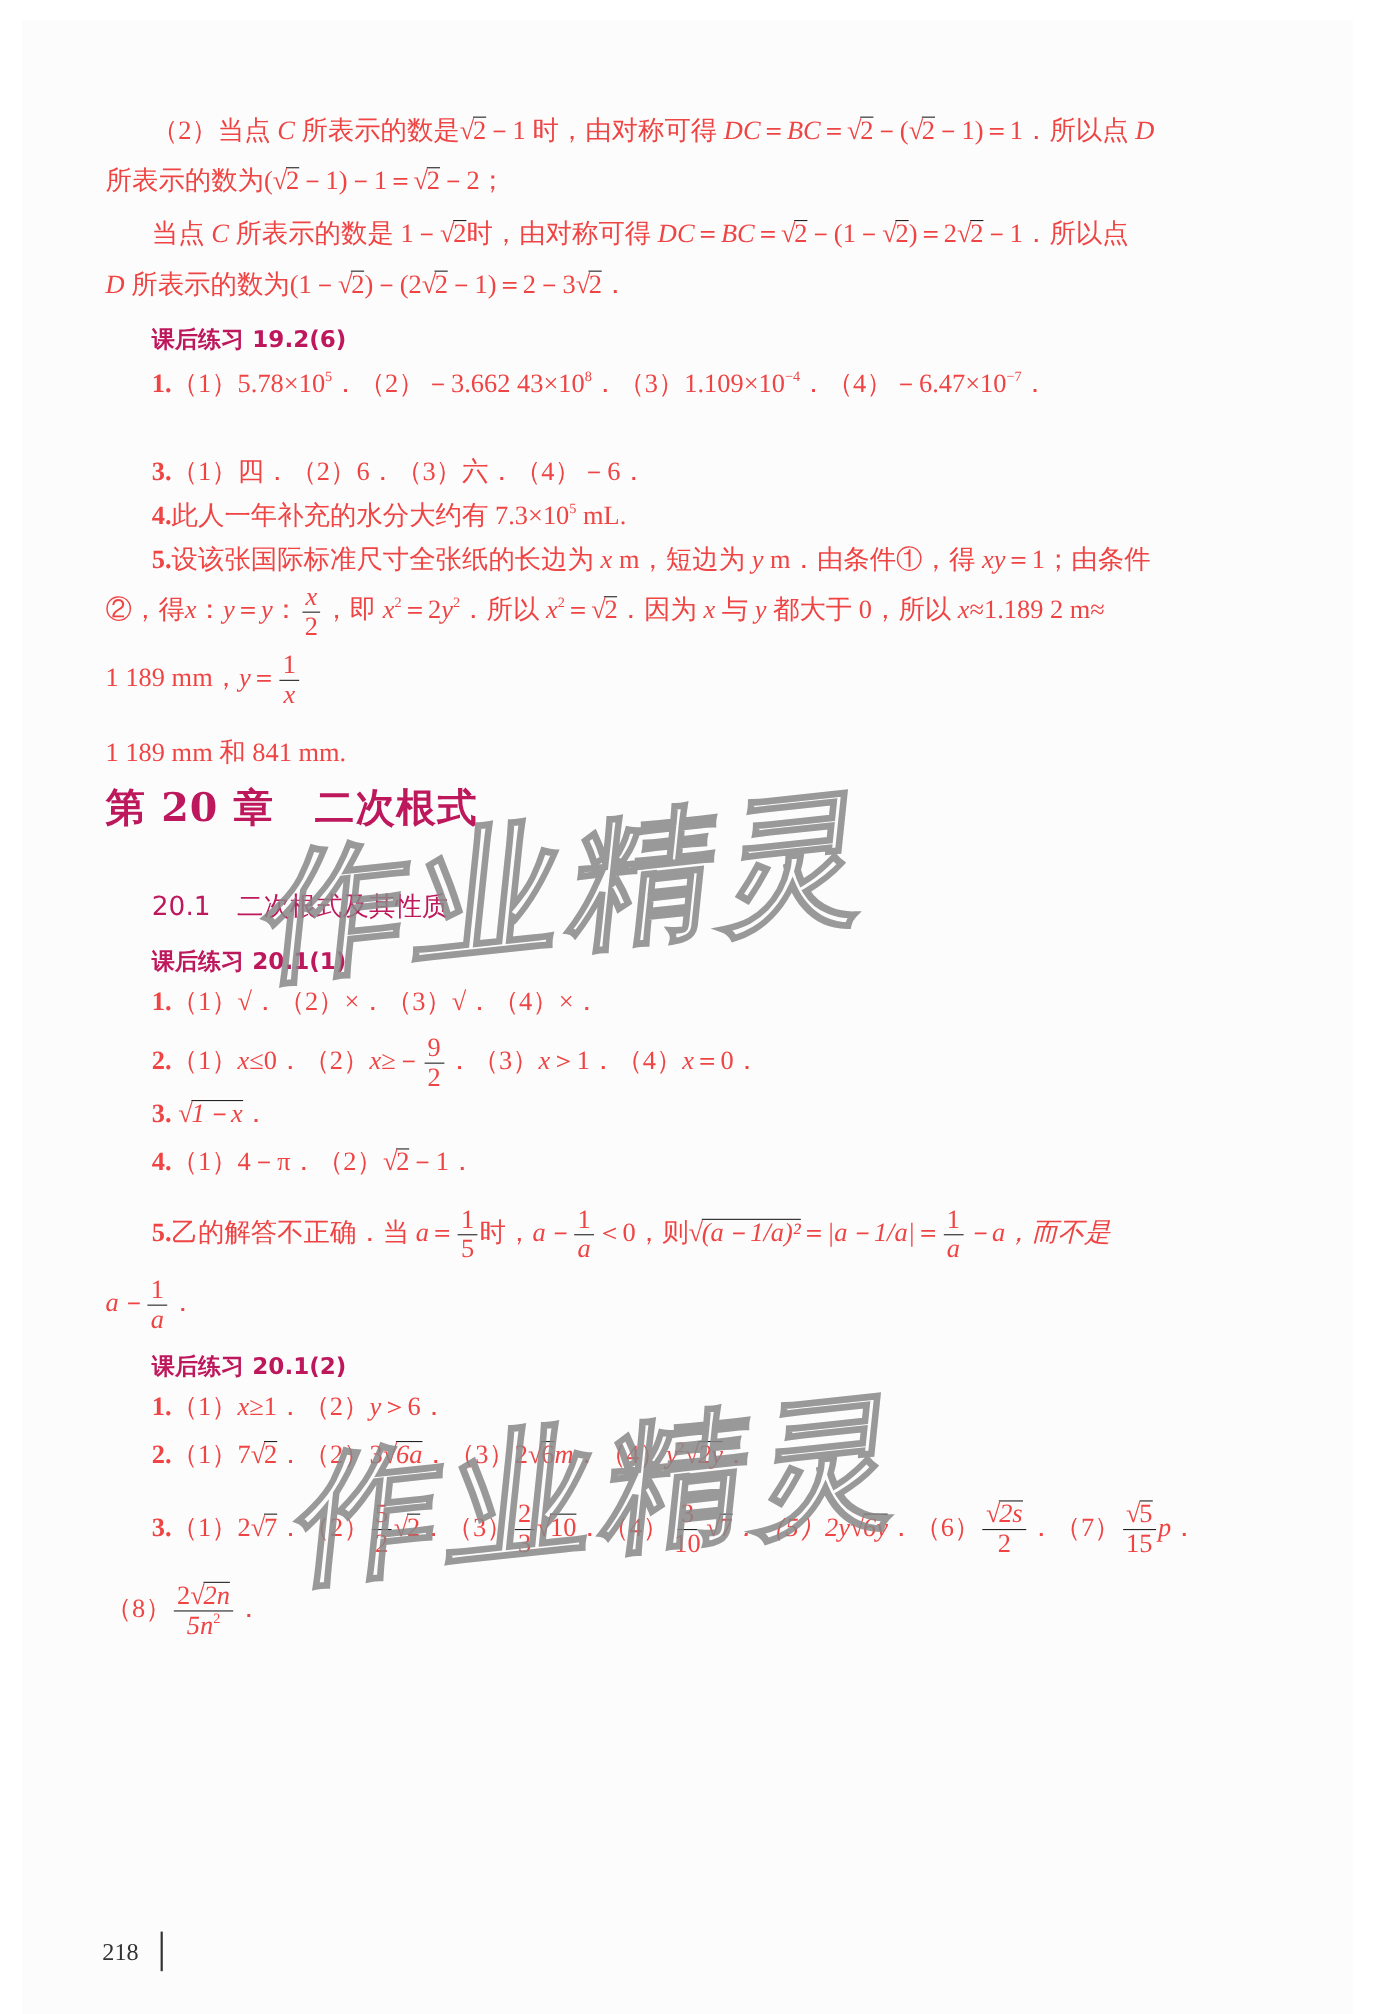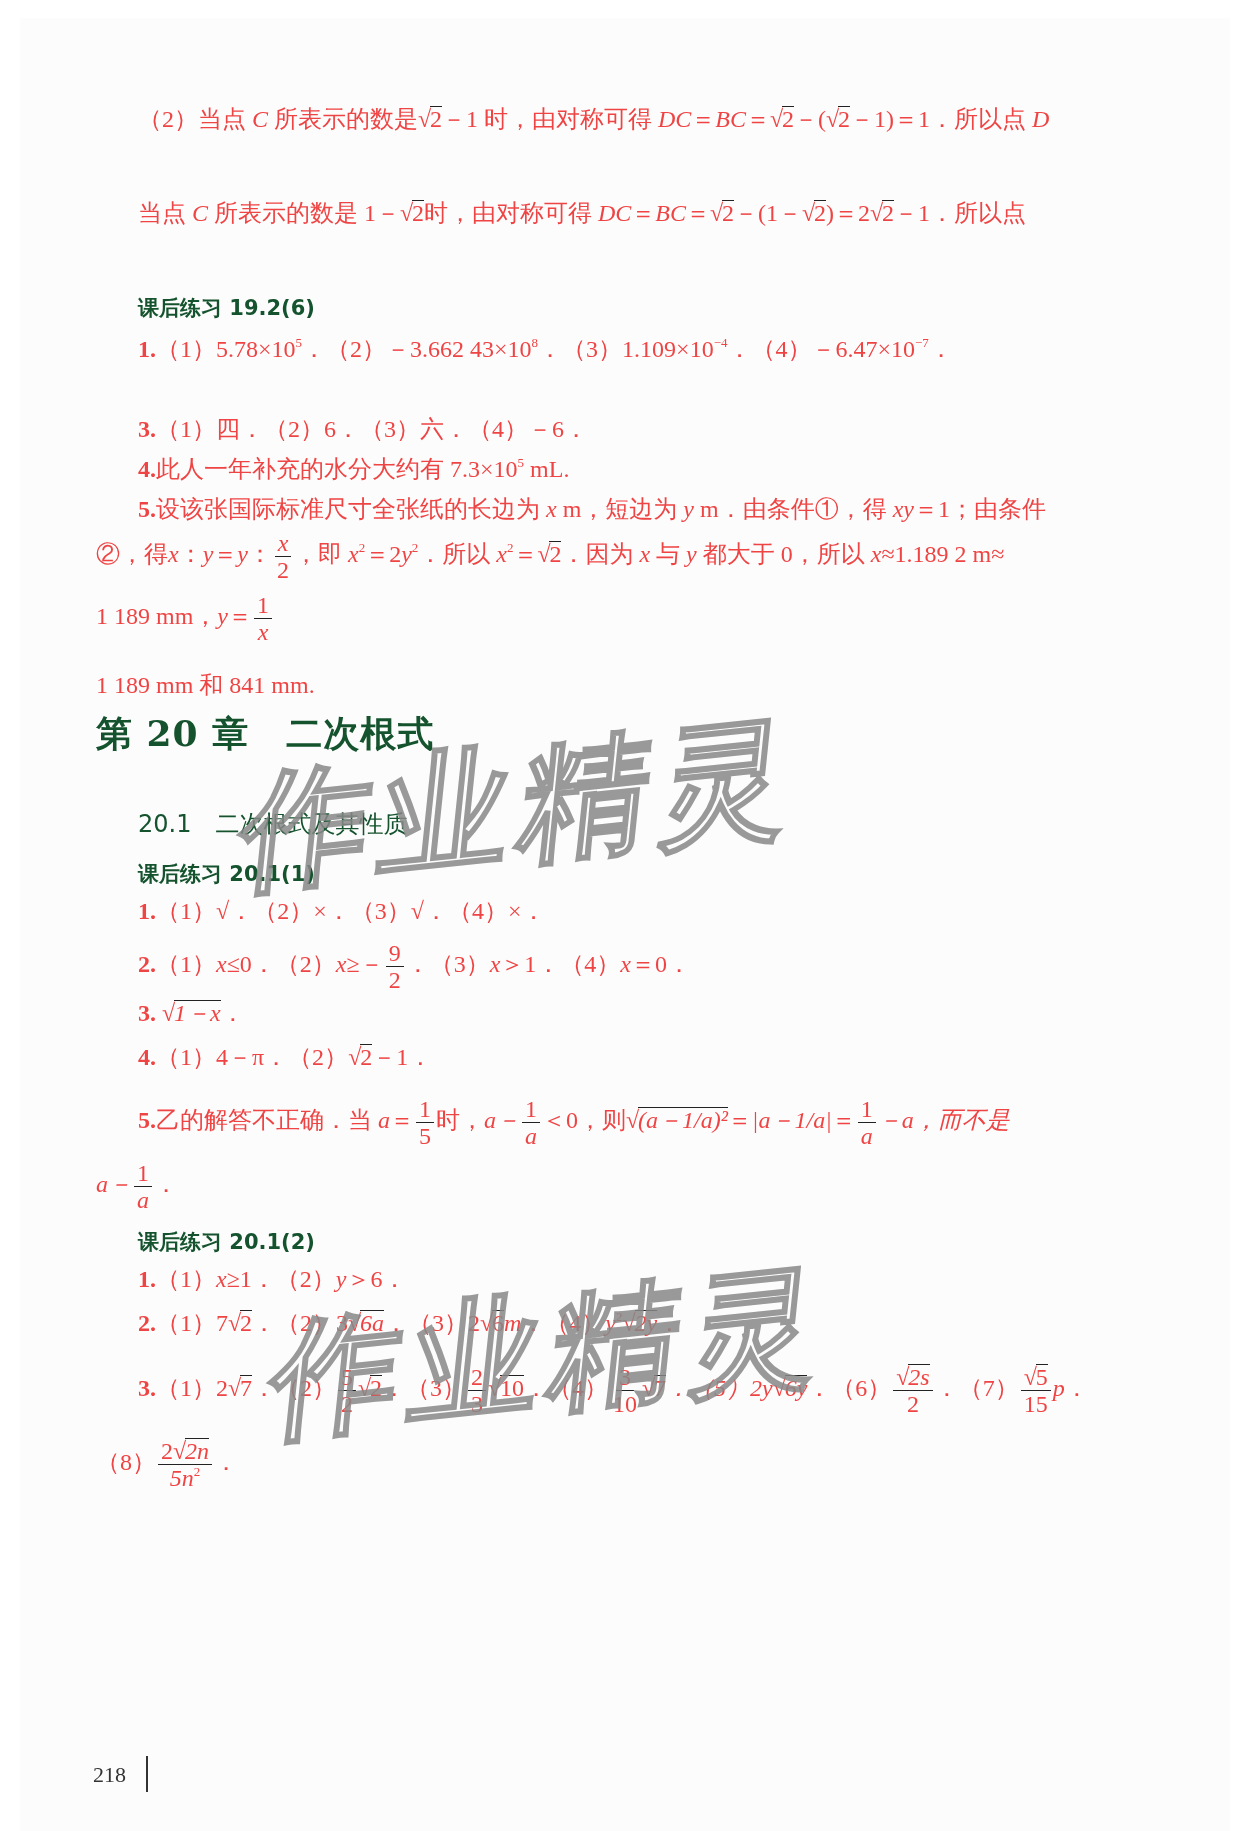--- a/index.html
+++ b/index.html
@@ -19,40 +19,46 @@
     .i { font-style: italic; }
     sup { font-size: 13px; vertical-align: 10px; line-height: 0; }
     .sqrt { display: inline-block; position: relative; padding-left: 12px; }
     .sqrt::before { content: "√"; position: absolute; left: 0; top: 0; }
     .sqrt > span { border-top: 1.5px solid #222; display: inline-block; line-height: 24px; }
     .frac { display: inline-flex; flex-direction: column; align-items: center; vertical-align: middle; margin: 0 2px; line-height: 26px; }
     .frac > .num { border-bottom: 1.5px solid #222; padding: 0 3px; }
     .frac > .den { padding: 0 3px; }
     .sec {
       position: absolute; white-space: nowrap;
-      font-family: "DejaVu Sans", "Liberation Sans", sans-serif; color: #14532d;
+      font-family: "DejaVu Sans", "Liberation Sans", sans-serif; color: #be185d;
     }
     .ex-title { left: 118px; font-size: 21px; font-weight: bold; }
     .chapter { left: 76px; font-size: 36px; font-weight: bold; font-family: "DejaVu Serif", serif; letter-spacing: 1px; }
     .subsec { left: 118px; font-size: 24px; }
     .pageno { position: absolute; left: 73px; top: 1744px; font-family: Liberation Serif, serif; font-size: 22px; color: #333; }
     .pagebar { position: absolute; left: 126px; top: 1738px; width: 2px; height: 36px; background: #333; }
     .wm { position: absolute; font-family: "DejaVu Sans", sans-serif; font-weight: bold; color: transparent;
       -webkit-text-stroke: 2px #888; opacity: 0.85; font-size: 130px; letter-spacing: 10px; transform: rotate(-6deg) skewX(-12deg); white-space: nowrap; }
   </style>
 </head>
 <body>
 
 <div class="page">
 
   <div class="line ind" style="top:86px">
     <span>（2）当点 </span><span class="i">C</span><span> 所表示的数是</span><span class="sqrt"><span>2</span></span><span>－1 时，由对称可得 </span><span class="i">DC</span><span>＝</span><span class="i">BC</span><span>＝</span><span class="sqrt"><span>2</span></span><span>－(</span><span class="sqrt"><span>2</span></span><span>－1)＝1．所以点 </span><span class="i">D</span>
   </div>
+  <div class="line lft" style="top:132px">
+    <span>所表示的数为(</span><span class="sqrt"><span>2</span></span><span>－1)－1＝</span><span class="sqrt"><span>2</span></span><span>－2；</span>
+  </div>
   <div class="line ind" style="top:180px">
     <span>当点 </span><span class="i">C</span><span> 所表示的数是 1－</span><span class="sqrt"><span>2</span></span><span>时，由对称可得 </span><span class="i">DC</span><span>＝</span><span class="i">BC</span><span>＝</span><span class="sqrt"><span>2</span></span><span>－(1－</span><span class="sqrt"><span>2</span></span><span>)＝2</span><span class="sqrt"><span>2</span></span><span>－1．所以点</span>
+  </div>
+  <div class="line lft" style="top:226px">
+    <span class="i">D</span><span> 所表示的数为(1－</span><span class="sqrt"><span>2</span></span><span>)－(2</span><span class="sqrt"><span>2</span></span><span>－1)＝2－3</span><span class="sqrt"><span>2</span></span><span>．</span>
   </div>
 
   <div class="sec ex-title" style="top:276px">课后练习 19.2(6)</div>
   <div class="line ind" style="top:316px">
     <span class="n">1.</span><span>（1）5.78×10</span><sup>5</sup><span>．（2）－3.662 43×10</span><sup>8</sup><span>．（3）1.109×10</span><sup>−4</sup><span>．（4）－6.47×10</span><sup>−7</sup><span>．</span>
   </div>
   <div class="line ind" style="top:396px">
     <span class="n">3.</span><span>（1）四．（2）6．（3）六．（4）－6．</span>
   </div>
   <div class="line ind" style="top:436px">

